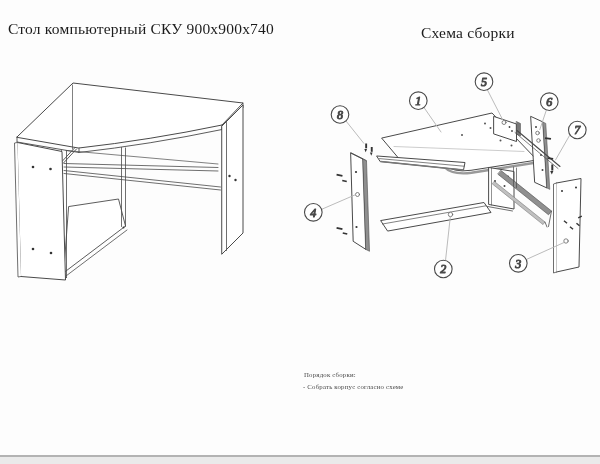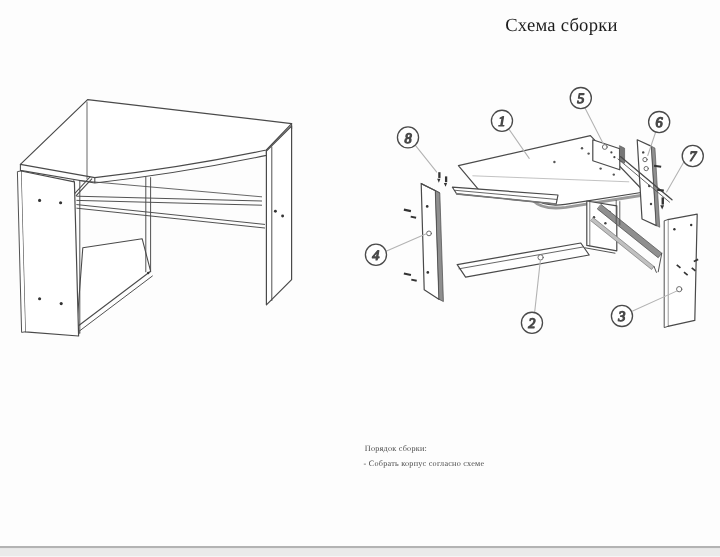--- a/index.html
+++ b/index.html
@@ -1,36 +1,37 @@
 <!DOCTYPE html>
 <html><head>
 <meta charset="utf-8">
 <style>
   html,body{margin:0;padding:0;background:#fff;}
   .canvas{position:relative;width:600px;height:464px;background:#fdfdfd;overflow:hidden;
           font-family:"Liberation Serif","DejaVu Serif",serif;}
   .title{position:absolute;color:#1c1c1c;font-size:15.5px;letter-spacing:.2px;white-space:nowrap;}
   .title-left{left:8px;top:20px;}
-  .title-right{left:421px;top:13px;}
+  .title-right{left:421px;top:24px;}
   .note{position:absolute;color:#4a4a4a;font-size:6.8px;letter-spacing:.2px;white-space:nowrap;}
   .note-heading{left:304px;top:371px;}
   .note-line{left:303px;top:383px;}
   .drawing{position:absolute;}
   .left-drawing{left:0;top:50px;}
   .right-drawing{left:295px;top:60px;}
   .bottom-line{position:absolute;left:0;top:455px;width:600px;height:2px;background:#b3b3b3;}
   .bottom-strip{position:absolute;left:0;top:457px;width:600px;height:7px;background:#eaeaea;}
   svg text.callout-num{font-family:"Liberation Serif","DejaVu Serif",serif;
        font-style:italic;font-size:12px;fill:#333;}
 </style>
 </head>
 <body>
 
 <div class="canvas">
 
+  <div class="title title-left">Стол компьютерный СКУ 900х900х740</div>
   <div class="title title-right">Схема сборки</div>
 
   <svg class="drawing left-drawing" width="300" height="250" viewBox="0 50 300 250">
     <g stroke="#4a4a4a" stroke-width="1" fill="none" stroke-linejoin="round" stroke-linecap="round">
 
       <path d="M17,137 L73,83 L243,103 L222,125 Q150,140 79,148 Z" fill="#fff"></path>
 
       <path stroke-width="0.9" d="M17,137 L17,142 L79,152.5 L79,148 M79,152.5 Q150,144.5 222,129.5 L222,125 M222,129.5 L243,107.5 L243,103"></path>
 
       <path stroke-width="0.7" d="M72.5,85 L72.5,149"></path>

